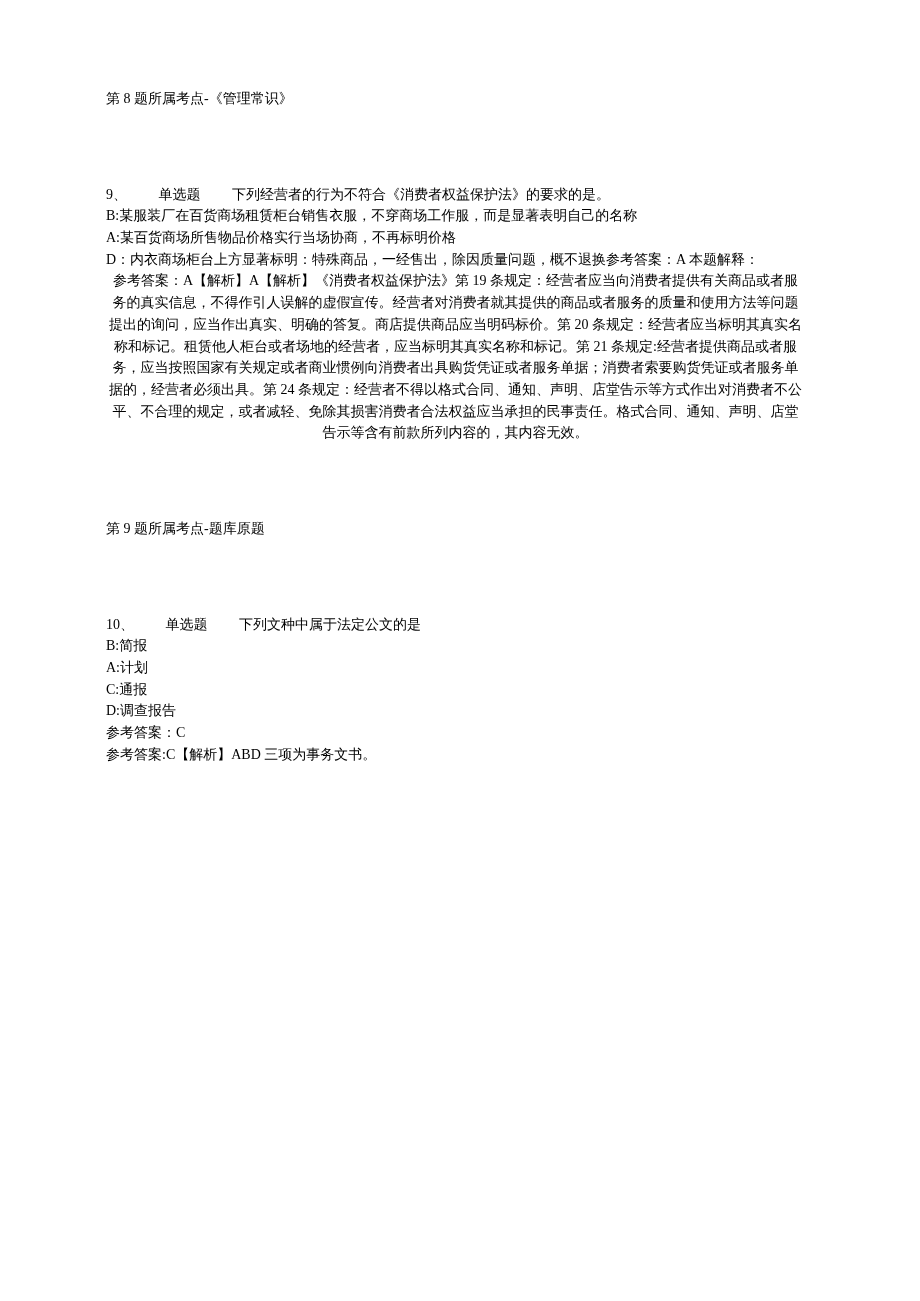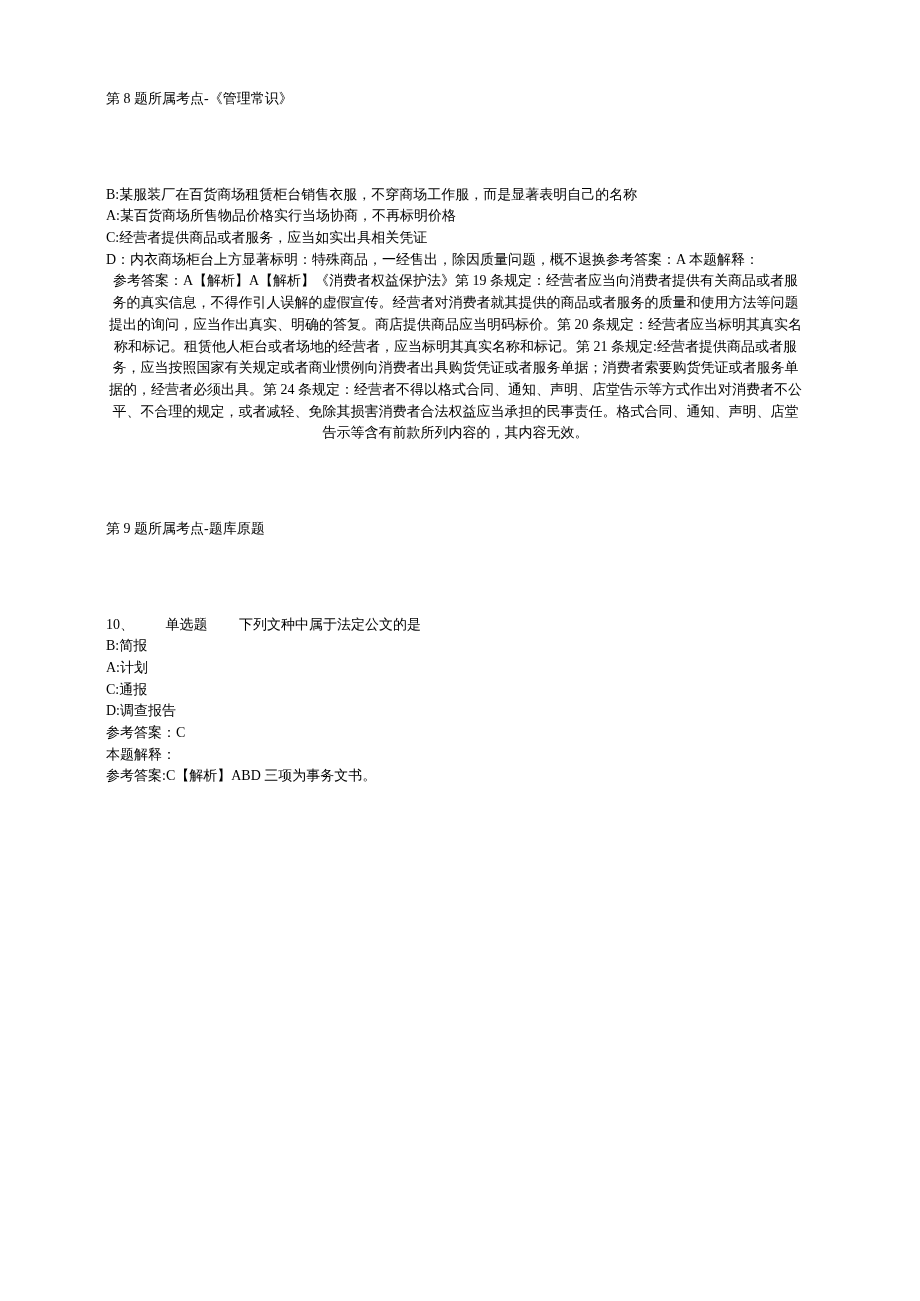--- a/index.html
+++ b/index.html
@@ -40,39 +40,42 @@
 </head>
 <body>
 
 <div class="page">
 
   <div class="block">
     <span class="line">第 8 题所属考点-《管理常识》</span>
   </div>
 
   <div class="block">
+    <div class="line">
+      <span class="q-header">9、</span>
+      <span class="q-header q-type">单选题</span>
+      <span class="q-header q-type">下列经营者的行为不符合《消费者权益保护法》的要求的是。</span>
+    </div>
     <span class="line">B:某服装厂在百货商场租赁柜台销售衣服，不穿商场工作服，而是显著表明自己的名称</span>
     <span class="line">A:某百货商场所售物品价格实行当场协商，不再标明价格</span>
-    <span class="line">C:经营者提供商品或者服务，应当如实出具相关凭证</span>
     <span class="line">D：内衣商场柜台上方显著标明：特殊商品，一经售出，除因质量问题，概不退换参考答案：A 本题解释：</span>
     <span class="line para">参考答案：A【解析】A【解析】《消费者权益保护法》第 19 条规定：经营者应当向消费者提供有关商品或者服务的真实信息，不得作引人误解的虚假宣传。经营者对消费者就其提供的商品或者服务的质量和使用方法等问题提出的询问，应当作出真实、明确的答复。商店提供商品应当明码标价。第 20 条规定：经营者应当标明其真实名称和标记。租赁他人柜台或者场地的经营者，应当标明其真实名称和标记。第 21 条规定:经营者提供商品或者服务，应当按照国家有关规定或者商业惯例向消费者出具购货凭证或者服务单据；消费者索要购货凭证或者服务单据的，经营者必须出具。第 24 条规定：经营者不得以格式合同、通知、声明、店堂告示等方式作出对消费者不公平、不合理的规定，或者减轻、免除其损害消费者合法权益应当承担的民事责任。格式合同、通知、声明、店堂告示等含有前款所列内容的，其内容无效。</span>
   </div>
 
   <div class="block">
     <span class="line">第 9 题所属考点-题库原题</span>
   </div>
 
   <div class="block last">
     <div class="line">
       <span class="q-header">10、</span>
       <span class="q-header q-type">单选题</span>
       <span class="q-header q-type">下列文种中属于法定公文的是</span>
     </div>
     <span class="line">B:简报</span>
     <span class="line">A:计划</span>
     <span class="line">C:通报</span>
     <span class="line">D:调查报告</span>
     <span class="line">参考答案：C</span>
-    <span class="line">本题解释：</span>
     <span class="line">参考答案:C【解析】ABD 三项为事务文书。</span>
   </div>
 
 </div>
 
 </body></html>

